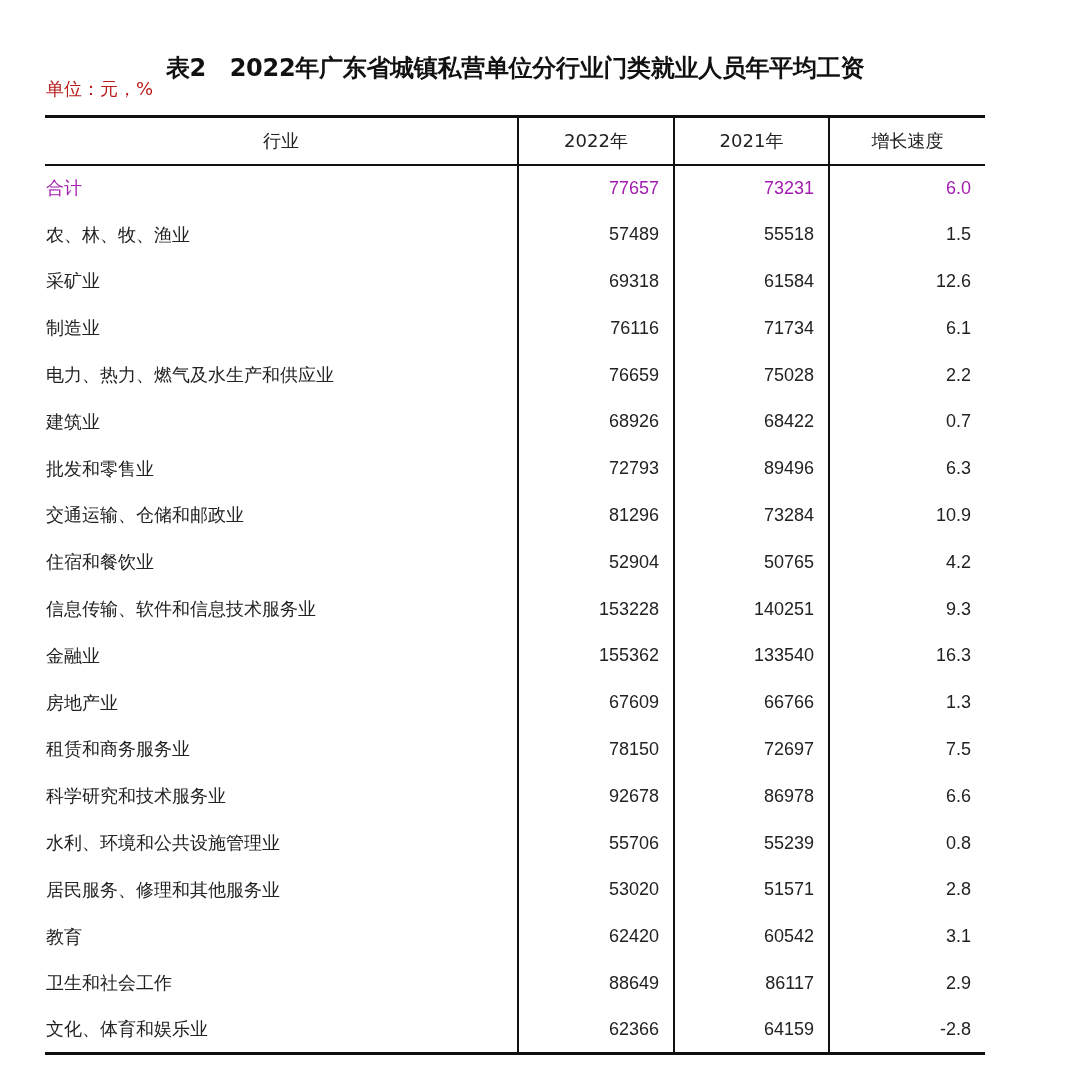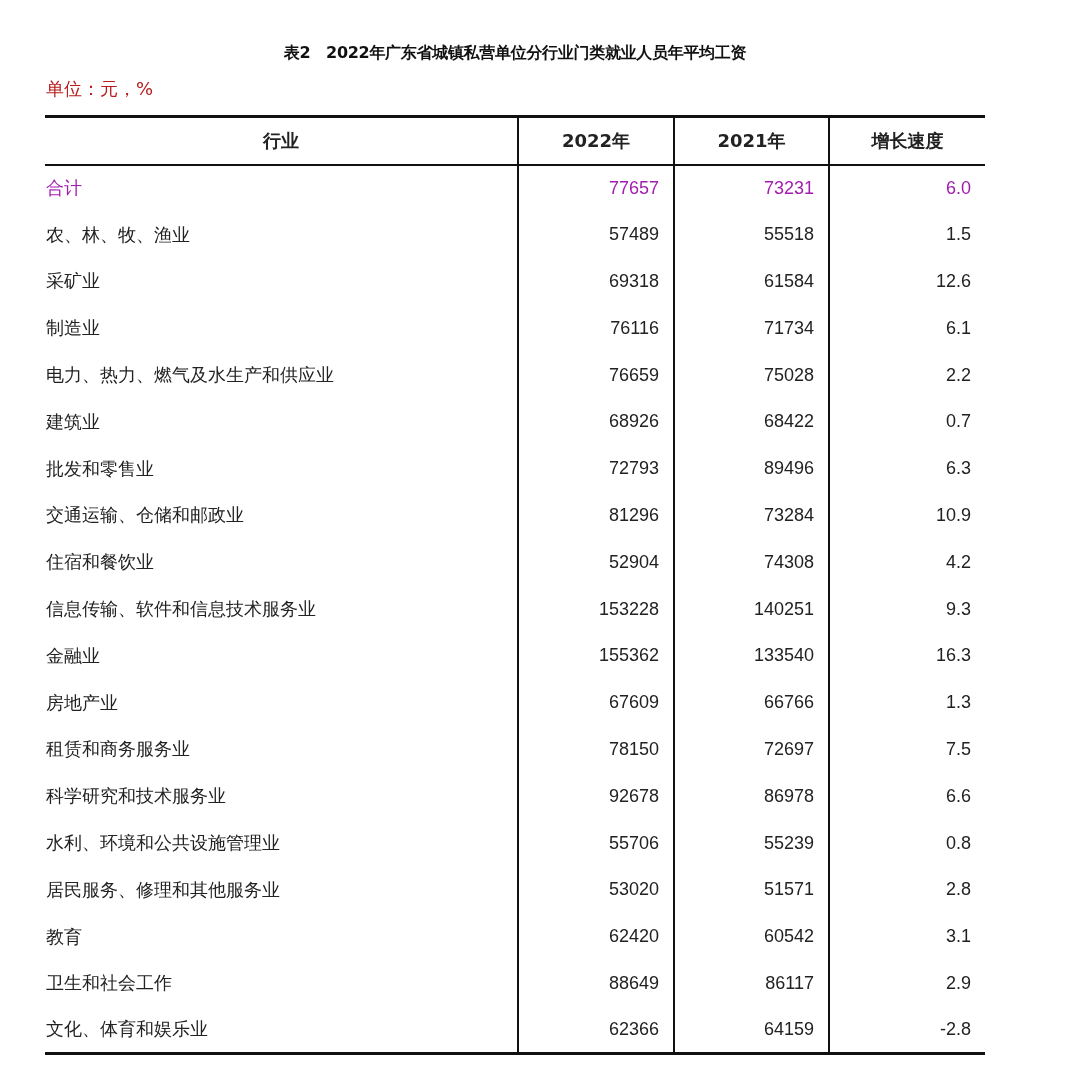--- a/index.html
+++ b/index.html
@@ -2,38 +2,38 @@
 <html><head>
 <meta charset="utf-8">
 <style>
   html, body { margin: 0; padding: 0; background: #ffffff; }
   body {
     width: 1080px; height: 1085px; position: relative; overflow: hidden;
     font-family: "DejaVu Sans", "Liberation Sans", sans-serif;
     color: #1a1a1a;
   }
   .title {
-    position: absolute; left: 0; top: 43px; width: 1030px;
-    text-align: center; font-size: 16px; font-weight: bold; color: #111;
+    position: absolute; left: 0; top: 52px; width: 1030px;
+    text-align: center; font-size: 24px; font-weight: bold; color: #111;
     letter-spacing: -0.3px;
   }
   .unit {
     position: absolute; left: 46px; top: 77px; font-size: 18px; color: #b91c1c;
   }
   table.data {
     position: absolute; left: 45px; top: 115px; width: 940px;
     border-collapse: collapse; table-layout: fixed;
   }
   table.data col.c0 { width: 473px; }
   table.data col.c1 { width: 156px; }
   table.data col.c2 { width: 155px; }
   table.data col.c3 { width: 156px; }
   table.data thead tr { height: 48px; }
   table.data thead th {
-    font-weight: bold; font-size: 18px; color: #222; text-align: center;
+    font-weight: normal; font-size: 18px; color: #222; text-align: center;
     border-top: 3px solid #111; border-bottom: 2px solid #111; padding: 0;
   }
   table.data tbody tr { height: 46.8px; }
   table.data tbody td {
     font-size: 18px; color: #222; padding: 0; white-space: nowrap;
     font-family: "Liberation Sans", sans-serif;
   }
   table.data td.name { text-align: left; padding-left: 1px; font-family: "DejaVu Sans", sans-serif; }
   table.data td.num { text-align: right; padding-right: 14px; }
   table.data .vl { border-left: 2px solid #111; }
@@ -106,21 +106,21 @@
       </tr>
       <tr>
         <td class="name">交通运输、仓储和邮政业</td>
         <td class="num vl">81296</td>
         <td class="num vl">73284</td>
         <td class="num vl">10.9</td>
       </tr>
       <tr>
         <td class="name">住宿和餐饮业</td>
         <td class="num vl">52904</td>
-        <td class="num vl">74308</td>
+        <td class="num vl">50765</td>
         <td class="num vl">4.2</td>
       </tr>
       <tr>
         <td class="name">信息传输、软件和信息技术服务业</td>
         <td class="num vl">153228</td>
         <td class="num vl">140251</td>
         <td class="num vl">9.3</td>
       </tr>
       <tr>
         <td class="name">金融业</td>

